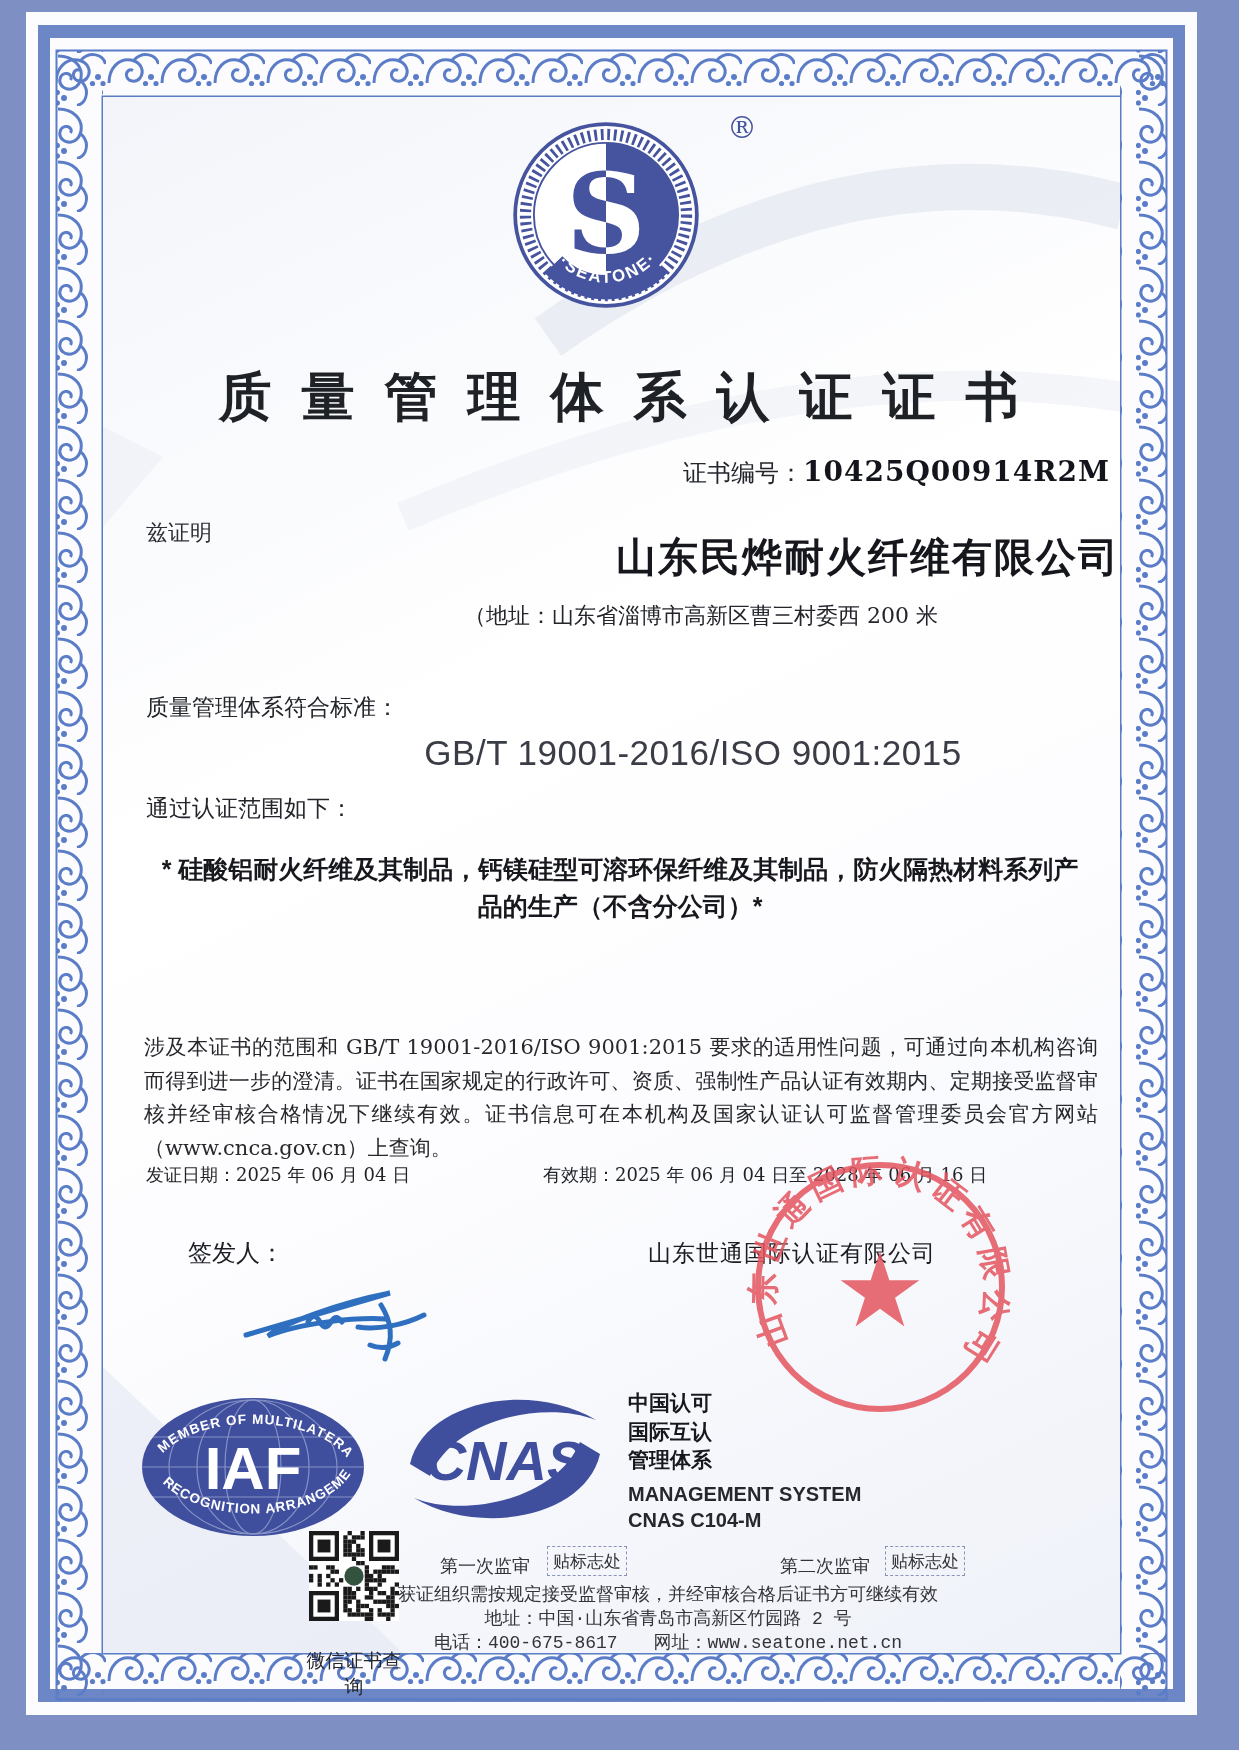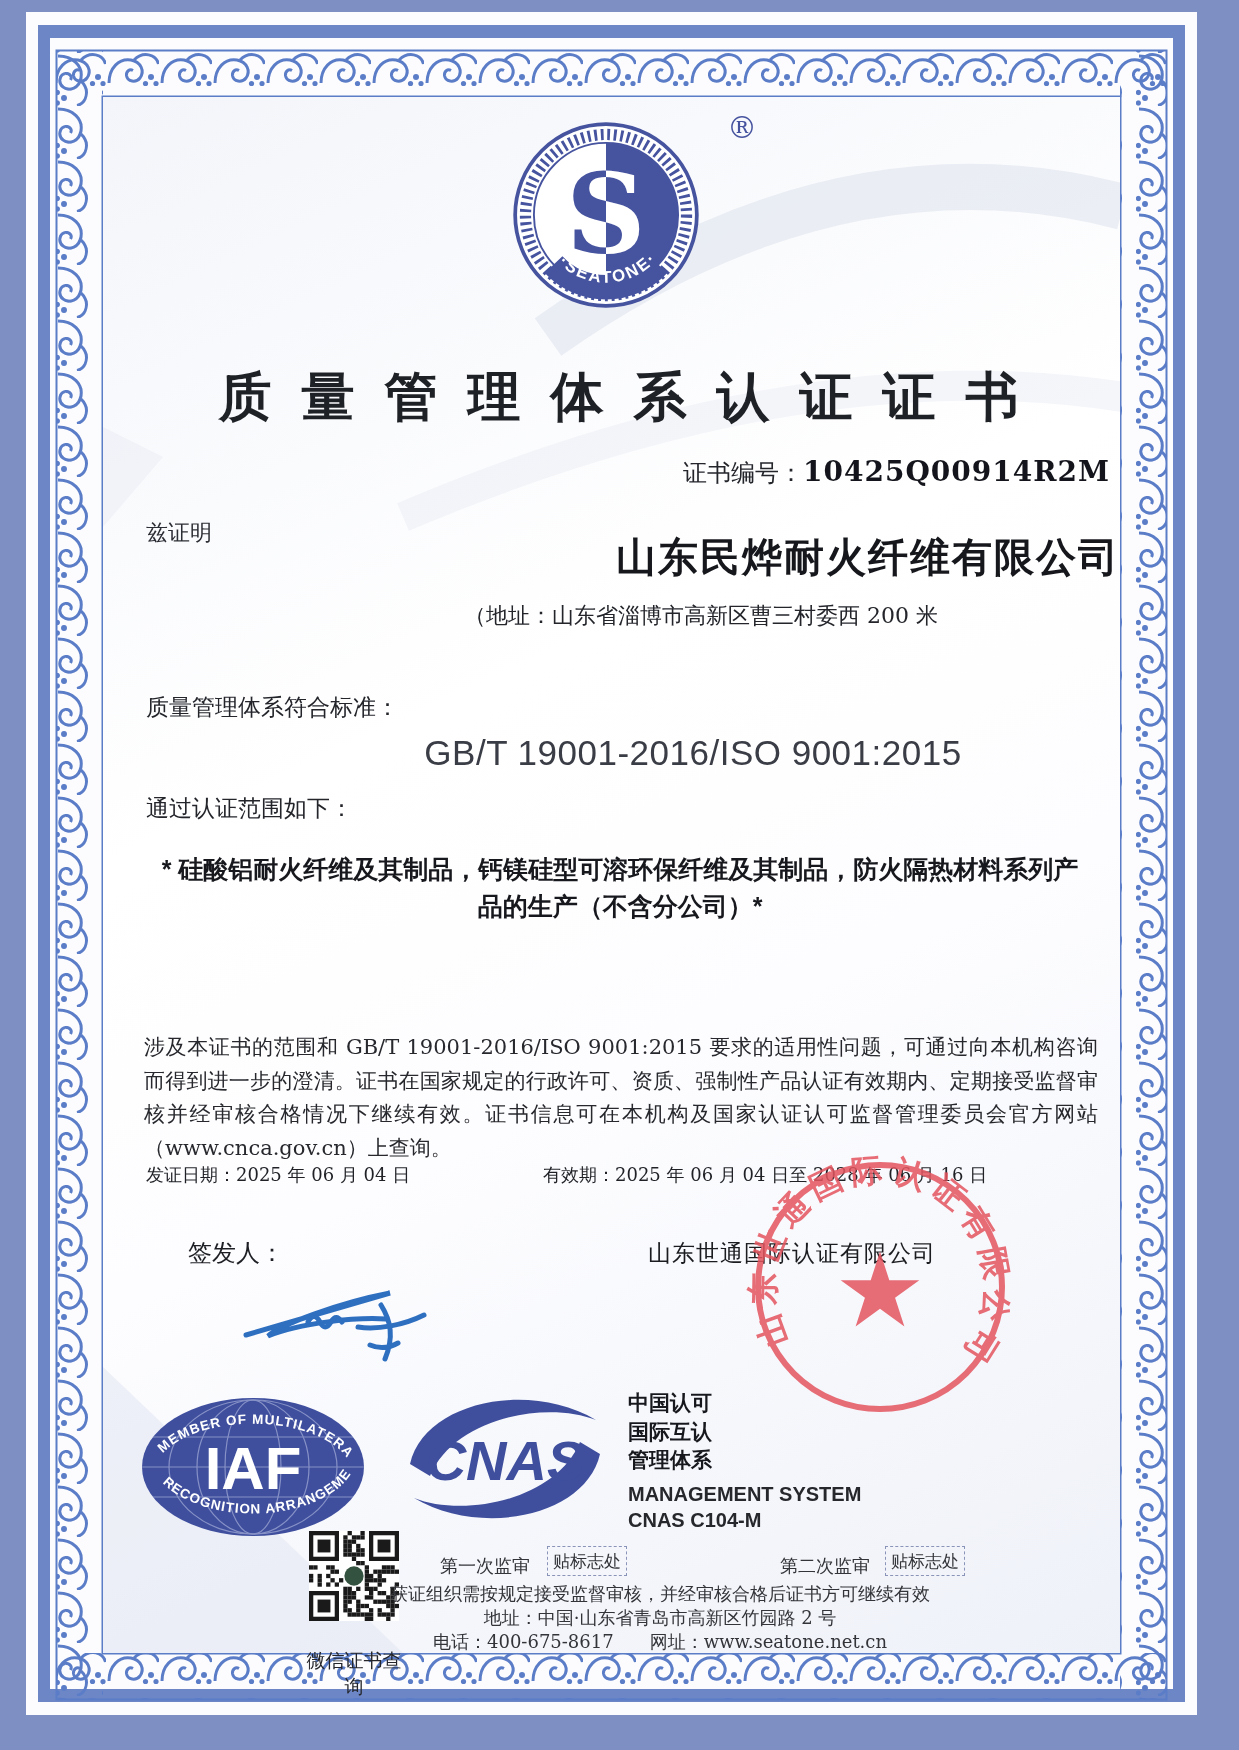--- a/index.html
+++ b/index.html
@@ -28,21 +28,21 @@
   .issuer{left:648px;top:1238px;font-size:23px;letter-spacing:1px;color:#1b1c20;}
   .signer{left:152px;top:1237px;font-size:24px;margin-left:36px;}
   .cnastxt{left:628px;top:1389px;}
   .cnastxt .zh{font-size:21px;line-height:28.5px;font-weight:600;color:#17181d;}
   .cnastxt .en{font-size:20px;line-height:26px;font-weight:bold;color:#26272c;}
   .qrcap{left:300px;width:108px;top:1620px;text-align:center;font-size:19px;color:#24262b;margin-top:28px;}
   .footer{left:380px;top:1540px;width:560px;height:110px;}
   .footer .f{position:absolute;font-size:18px;color:#33343a;}
   .stickbox{position:absolute;width:80px;height:30px;border:1px dashed #8a93b8;box-sizing:border-box;
             text-align:center;line-height:28px;font-size:17px;color:#33343a;}
-  .fcenter{left:0;width:560px;text-align:center;}
+  .fcenter{left:8px;width:560px;text-align:center;font-family:Liberation Mono, monospace;}
   .gap{display:inline-block;width:36px;}
   .stamp{opacity:.85;}
   svg text{user-select:none;}
 </style>
 </head>
 <body>
 
 <div class="page">
 
   <svg class="abs" width="1239" height="1750" viewBox="0 0 1239 1750" style="left:0;top:0;">

